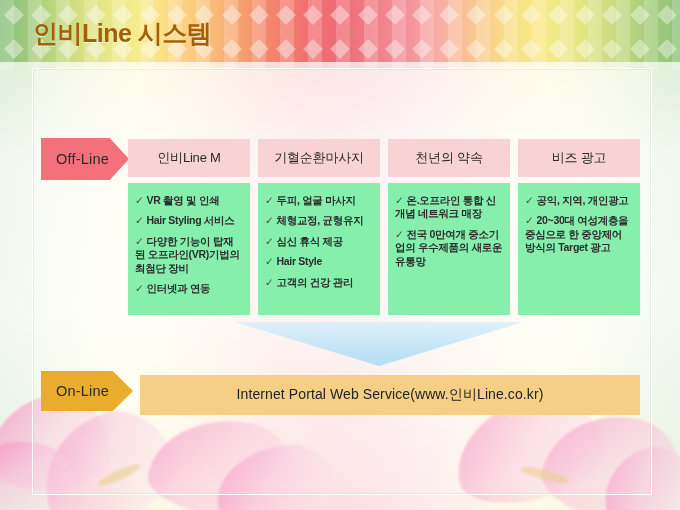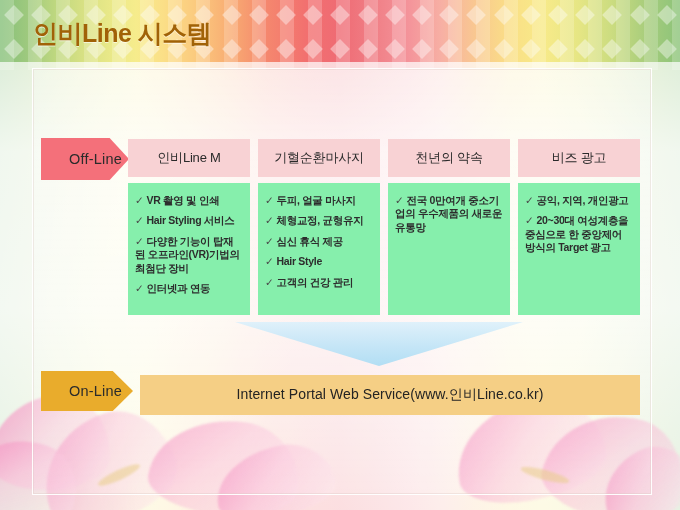--- a/index.html
+++ b/index.html
@@ -69,21 +69,21 @@
     box-shadow:0 0 0 1px rgba(221,200,195,.35) inset;
   }
 
   
   .tag{
     position:absolute;display:flex;align-items:center;
     box-sizing:border-box;
     clip-path:polygon(0 0, 78% 0, 100% 50%, 78% 100%, 0 100%);
     color:#2b2b2b;font-size:14.5px;
   }
-  .tag span{padding-left:28px;letter-spacing:.2px;}
+  .tag span{padding-left:15px;letter-spacing:.2px;}
   .tag-offline{left:41px;top:138px;width:88px;height:42px;background:#f4707a;}
   .tag-online{left:41px;top:371px;width:92px;height:40px;background:#e9ac2c;}
 
   
   .cols{position:absolute;left:128px;top:139px;width:512px;height:180px;}
   .col{position:absolute;top:0;width:122px;}
   .col .head{
     height:38px;background:#f8d2d4;
     display:flex;align-items:center;justify-content:center;
     font-size:13px;color:#2a2a2a;letter-spacing:-0.2px;
@@ -231,20 +231,21 @@
         <div class="bullet"><span class="ck">✓</span><span>체형교정, 균형유지</span></div>
         <div class="bullet"><span class="ck">✓</span><span>심신 휴식 제공</span></div>
         <div class="bullet"><span class="ck">✓</span><span>Hair Style</span></div>
         <div class="bullet"><span class="ck">✓</span><span>고객의 건강 관리</span></div>
       </div>
     </div>
 
     <div class="col c3">
       <div class="head">천년의 약속</div>
       <div class="body">
+        <div class="bullet"><span class="ck">✓</span><span>온.오프라인 통합 신개념 네트워크 매장</span></div>
         <div class="bullet"><span class="ck">✓</span><span>전국 0만여개 중소기업의 우수제품의 새로운 유통망</span></div>
       </div>
     </div>
 
     <div class="col c4">
       <div class="head">비즈 광고</div>
       <div class="body">
         <div class="bullet"><span class="ck">✓</span><span>공익, 지역, 개인광고</span></div>
         <div class="bullet"><span class="ck">✓</span><span>20~30대 여성계층을 중심으로 한 중앙제어 방식의 Target 광고</span></div>
       </div>

